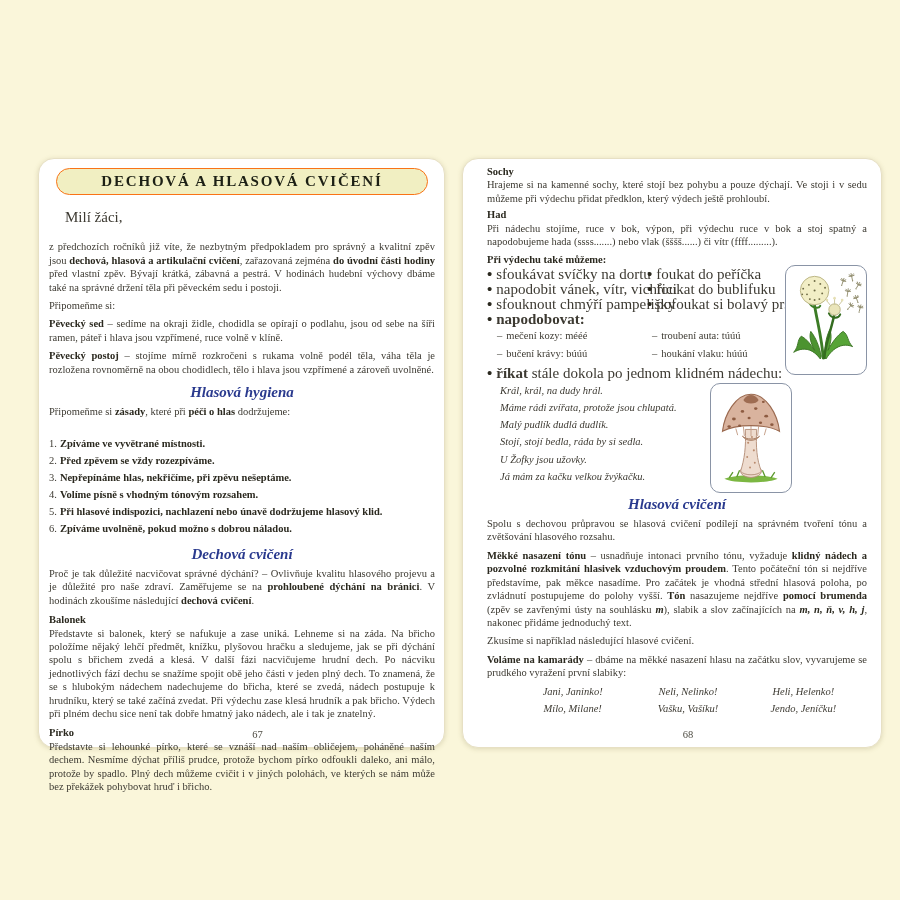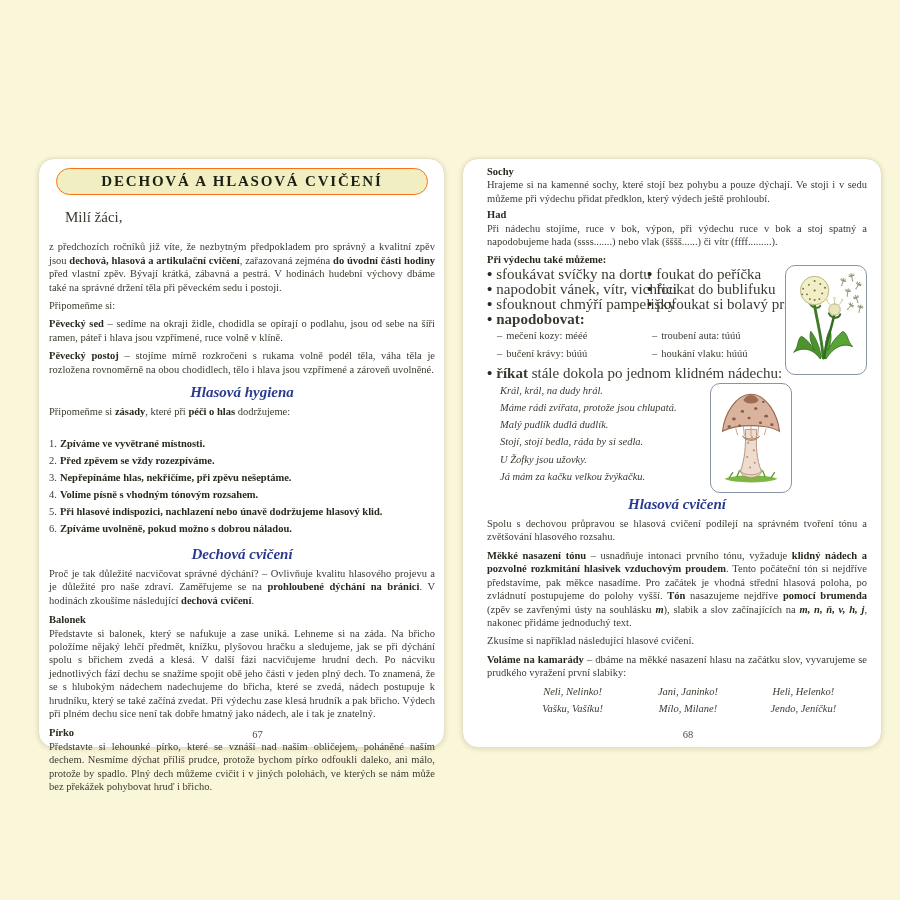--- a/index.html
+++ b/index.html
@@ -152,26 +152,26 @@
   </div>
 
   <div class="h-blue" style="margin-top:10px;">Hlasová cvičení</div>
   <p class="t">Spolu s dechovou průpravou se hlasová cvičení podílejí na správném tvoření tónu a zvětšování hlasového rozsahu.</p>
   <p class="t mt5"><b>Měkké nasazení tónu</b> – usnadňuje intonaci prvního tónu, vyžaduje <b>klidný nádech a pozvolné rozkmitání hlasivek vzduchovým proudem</b>. Tento počáteční tón si nejdříve představíme, pak měkce nasadíme. Pro začátek je vhodná střední hlasová poloha, po zvládnutí postupujeme do polohy vyšší. <b>Tón</b> nasazujeme nejdříve <b>pomocí brumenda</b> (zpěv se zavřenými ústy na souhlásku <i><b>m</b></i>), slabik a slov začínajících na <i><b>m, n, ň, v, h, j</b></i>, nakonec přidáme jednoduchý text.</p>
   <p class="t mt5">Zkusíme si například následující hlasové cvičení.</p>
   <p class="t mt5"><b>Voláme na kamarády</b> – dbáme na měkké nasazení hlasu na začátku slov, vyvarujeme se prudkého vyražení první slabiky:</p>
 
   <div class="calls">
     <div class="ccol">
+      <div class="call">Jani, Janinko!</div>
+      <div class="call">Mílo, Milane!</div>
+    </div>
+    <div class="ccol">
       <div class="call">Neli, Nelinko!</div>
       <div class="call">Vašku, Vašíku!</div>
-    </div>
-    <div class="ccol">
-      <div class="call">Jani, Janinko!</div>
-      <div class="call">Mílo, Milane!</div>
     </div>
     <div class="ccol">
       <div class="call">Heli, Helenko!</div>
       <div class="call">Jendo, Jeníčku!</div>
     </div>
   </div>
 
   <div class="img-frame frame-dandelion">
     <svg width="76" height="102" viewBox="0 0 80 106">
       <defs>

